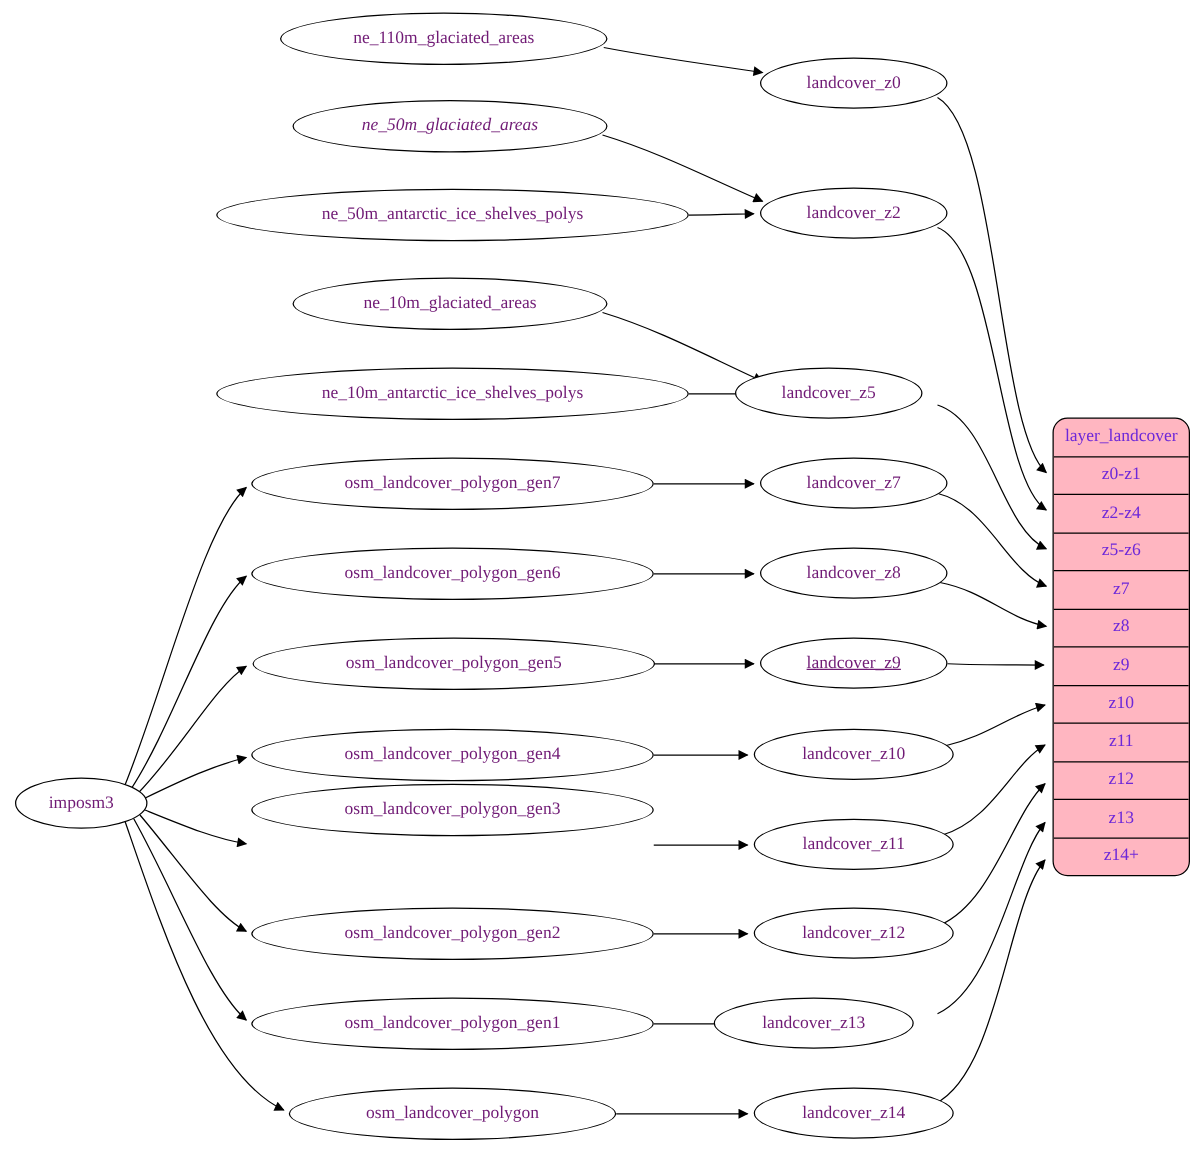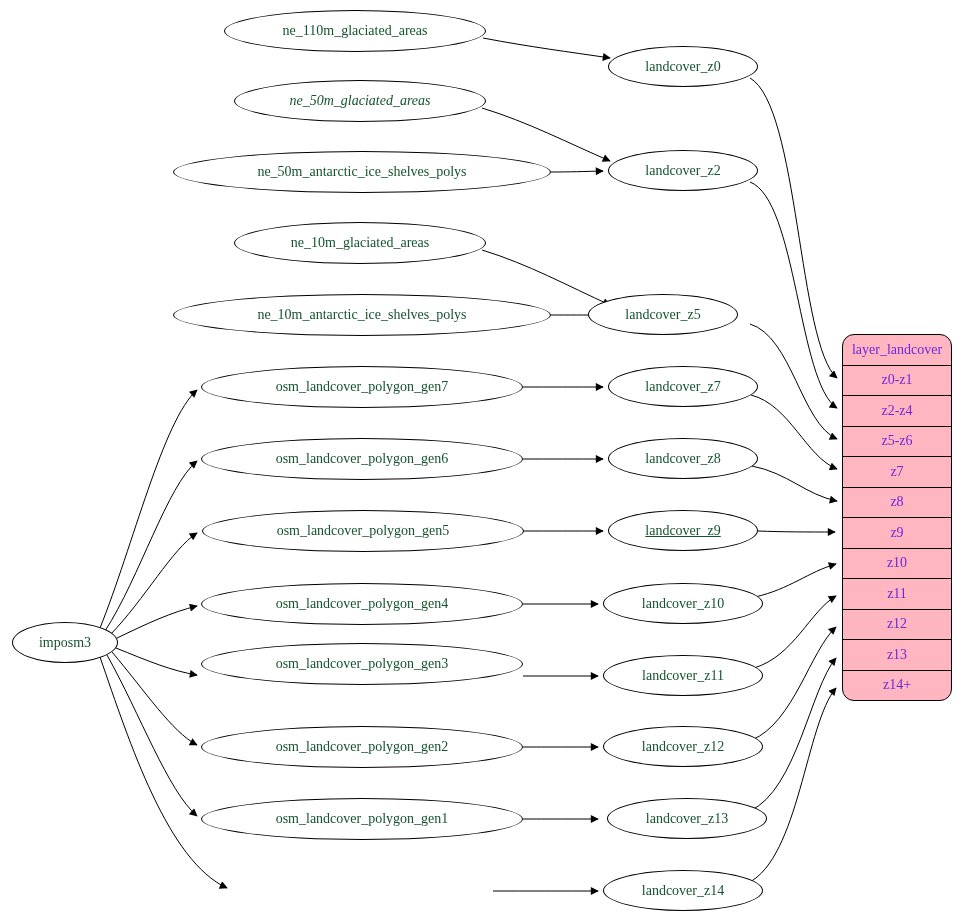--- a/index.html
+++ b/index.html
@@ -23,21 +23,21 @@
   .node {
     position: absolute;
     box-sizing: border-box;
     background: #ffffff;
     border: 1px solid #000000;
     border-radius: 50%;
     display: flex;
     align-items: center;
     justify-content: center;
     font-size: 14px;
-    color: #14532d;
+    color: #701a75;
     white-space: nowrap;
     z-index: 2;
   }
   .record {
     position: absolute;
     box-sizing: border-box;
     background: #ffb6c1;
     border: 1px solid #000000;
     border-radius: 12px;
     display: flex;
@@ -109,34 +109,35 @@
 
   <div class="node" style="left:224px; top:10px; width:262px; height:42px;">ne_110m_glaciated_areas</div>
   <div class="node" style="left:234px; top:80px; width:252px; height:42px;font-style:italic;">ne_50m_glaciated_areas</div>
   <div class="node" style="left:173px; top:151px; width:378px; height:42px;">ne_50m_antarctic_ice_shelves_polys</div>
   <div class="node" style="left:234px; top:222px; width:252px; height:42px;">ne_10m_glaciated_areas</div>
   <div class="node" style="left:173px; top:294px; width:378px; height:42px;">ne_10m_antarctic_ice_shelves_polys</div>
   <div class="node" style="left:201px; top:366px; width:322px; height:42px;">osm_landcover_polygon_gen7</div>
   <div class="node" style="left:201px; top:438px; width:322px; height:42px;">osm_landcover_polygon_gen6</div>
   <div class="node" style="left:202px; top:510px; width:322px; height:42px;">osm_landcover_polygon_gen5</div>
   <div class="node" style="left:201px; top:583px; width:322px; height:42px;">osm_landcover_polygon_gen4</div>
-  <div class="node" style="left:201px; top:643px; width:322px; height:42px;">osm_landcover_polygon_gen3</div>
+  <div class="node" style="left:201px; top:627px; width:322px; height:42px;">osm_landcover_polygon_gen3</div>
   <div class="node" style="left:201px; top:726px; width:322px; height:42px;">osm_landcover_polygon_gen2</div>
   <div class="node" style="left:201px; top:798px; width:322px; height:42px;">osm_landcover_polygon_gen1</div>
+  <div class="node" style="left:231px; top:870px; width:262px; height:42px;">osm_landcover_polygon</div>
 
   <div class="node" style="left:608px; top:46px; width:150px; height:41px;">landcover_z0</div>
   <div class="node" style="left:608px; top:150px; width:150px; height:41px;">landcover_z2</div>
   <div class="node" style="left:588px; top:294px; width:150px; height:41px;">landcover_z5</div>
   <div class="node" style="left:608px; top:366px; width:150px; height:41px;">landcover_z7</div>
   <div class="node" style="left:608px; top:438px; width:150px; height:41px;">landcover_z8</div>
   <div class="node" style="left:608px; top:510px; width:150px; height:41px;text-decoration:underline;">landcover_z9</div>
   <div class="node" style="left:603px; top:583px; width:160px; height:41px;">landcover_z10</div>
   <div class="node" style="left:603px; top:655px; width:160px; height:41px;">landcover_z11</div>
   <div class="node" style="left:603px; top:726px; width:160px; height:41px;">landcover_z12</div>
-  <div class="node" style="left:607px; top:798px; width:160px; height:41px;text-align:right;">landcover_z13</div>
+  <div class="node" style="left:571px; top:798px; width:160px; height:41px;text-align:right;">landcover_z13</div>
   <div class="node" style="left:603px; top:870px; width:160px; height:41px;">landcover_z14</div>
 
   <div class="record" style="left:842px; top:334px; width:110px; height:367px;">
     <div class="rrow">layer_landcover</div>
     <div class="rrow">z0-z1</div>
     <div class="rrow">z2-z4</div>
     <div class="rrow">z5-z6</div>
     <div class="rrow">z7</div>
     <div class="rrow">z8</div>
     <div class="rrow">z9</div>

